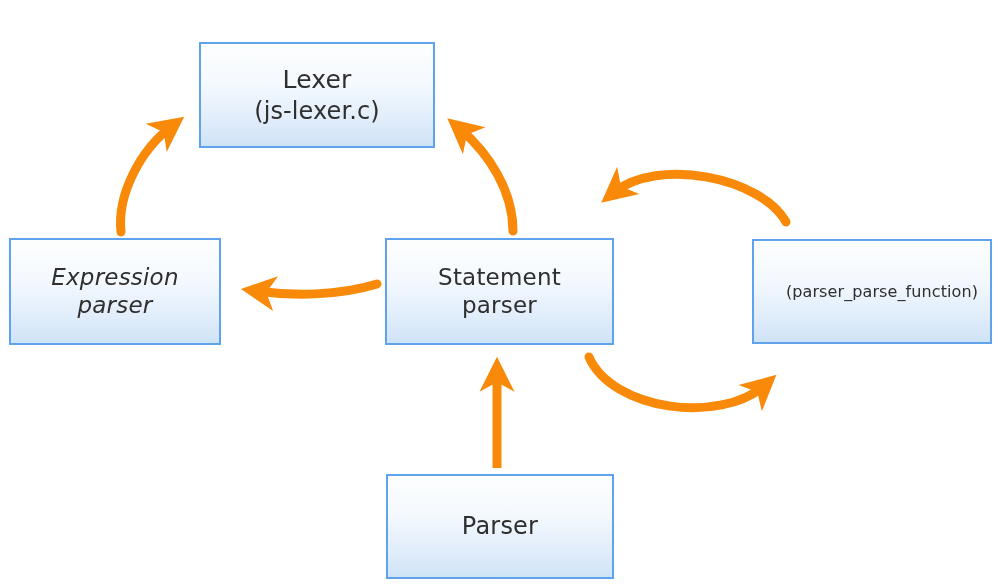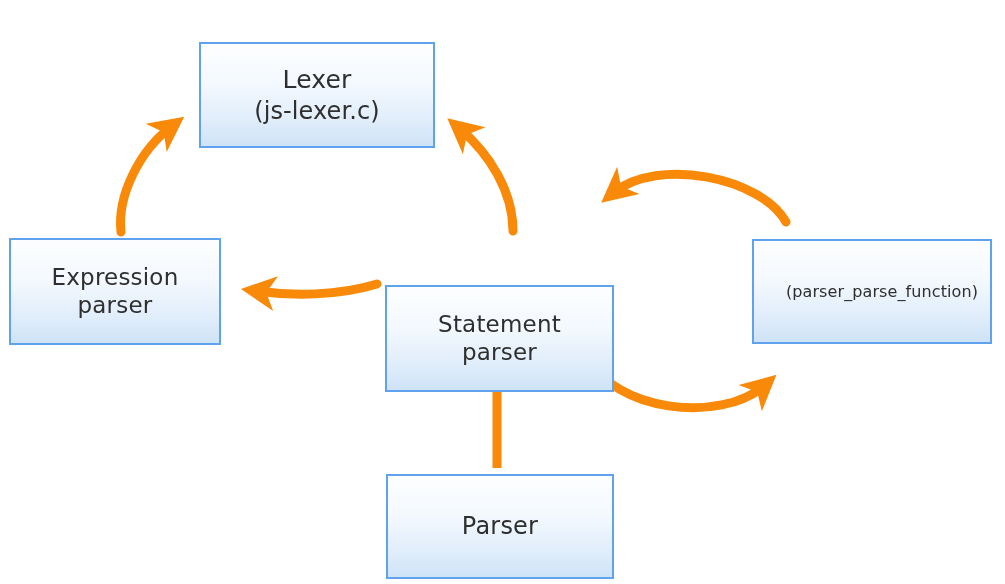--- a/index.html
+++ b/index.html
@@ -45,22 +45,22 @@
     white-space: pre-line;
   }
   .node-sub {
     font-size: 19px;
     letter-spacing: 0.1px;
     margin-top: 2px;
   }
 
   
   #node-lexer      { left: 199px; top: 8px;   width: 236px; height: 106px; margin-top: 34px; }
-  #node-expression { left: 9px;   top: 238px; width: 212px; height: 107px; }
-  #node-statement  { left: 385px; top: 238px; width: 229px; height: 107px; margin-top: 47px; }
+  #node-expression { left: 9px;   top: 238px; width: 212px; height: 107px; font-style: italic; }
+  #node-statement  { left: 385px; top: 238px; width: 229px; height: 107px; }
   #node-function   { left: 752px; top: 239px; width: 240px; height: 105px; }
   #node-parser     { left: 386px; top: 474px; width: 228px; height: 105px; }
 
   #node-function .node-title { font-size: 24px; }
   #node-function .node-sub   { font-size: 16px; margin-left: 20px; }
   #node-parser .node-title   { font-size: 24px; }
   #node-parser .node-sub     { font-size: 18px; }
   #node-lexer .node-title    { font-size: 25px; }
   #node-lexer .node-sub      { font-size: 24px; }
 </style>

